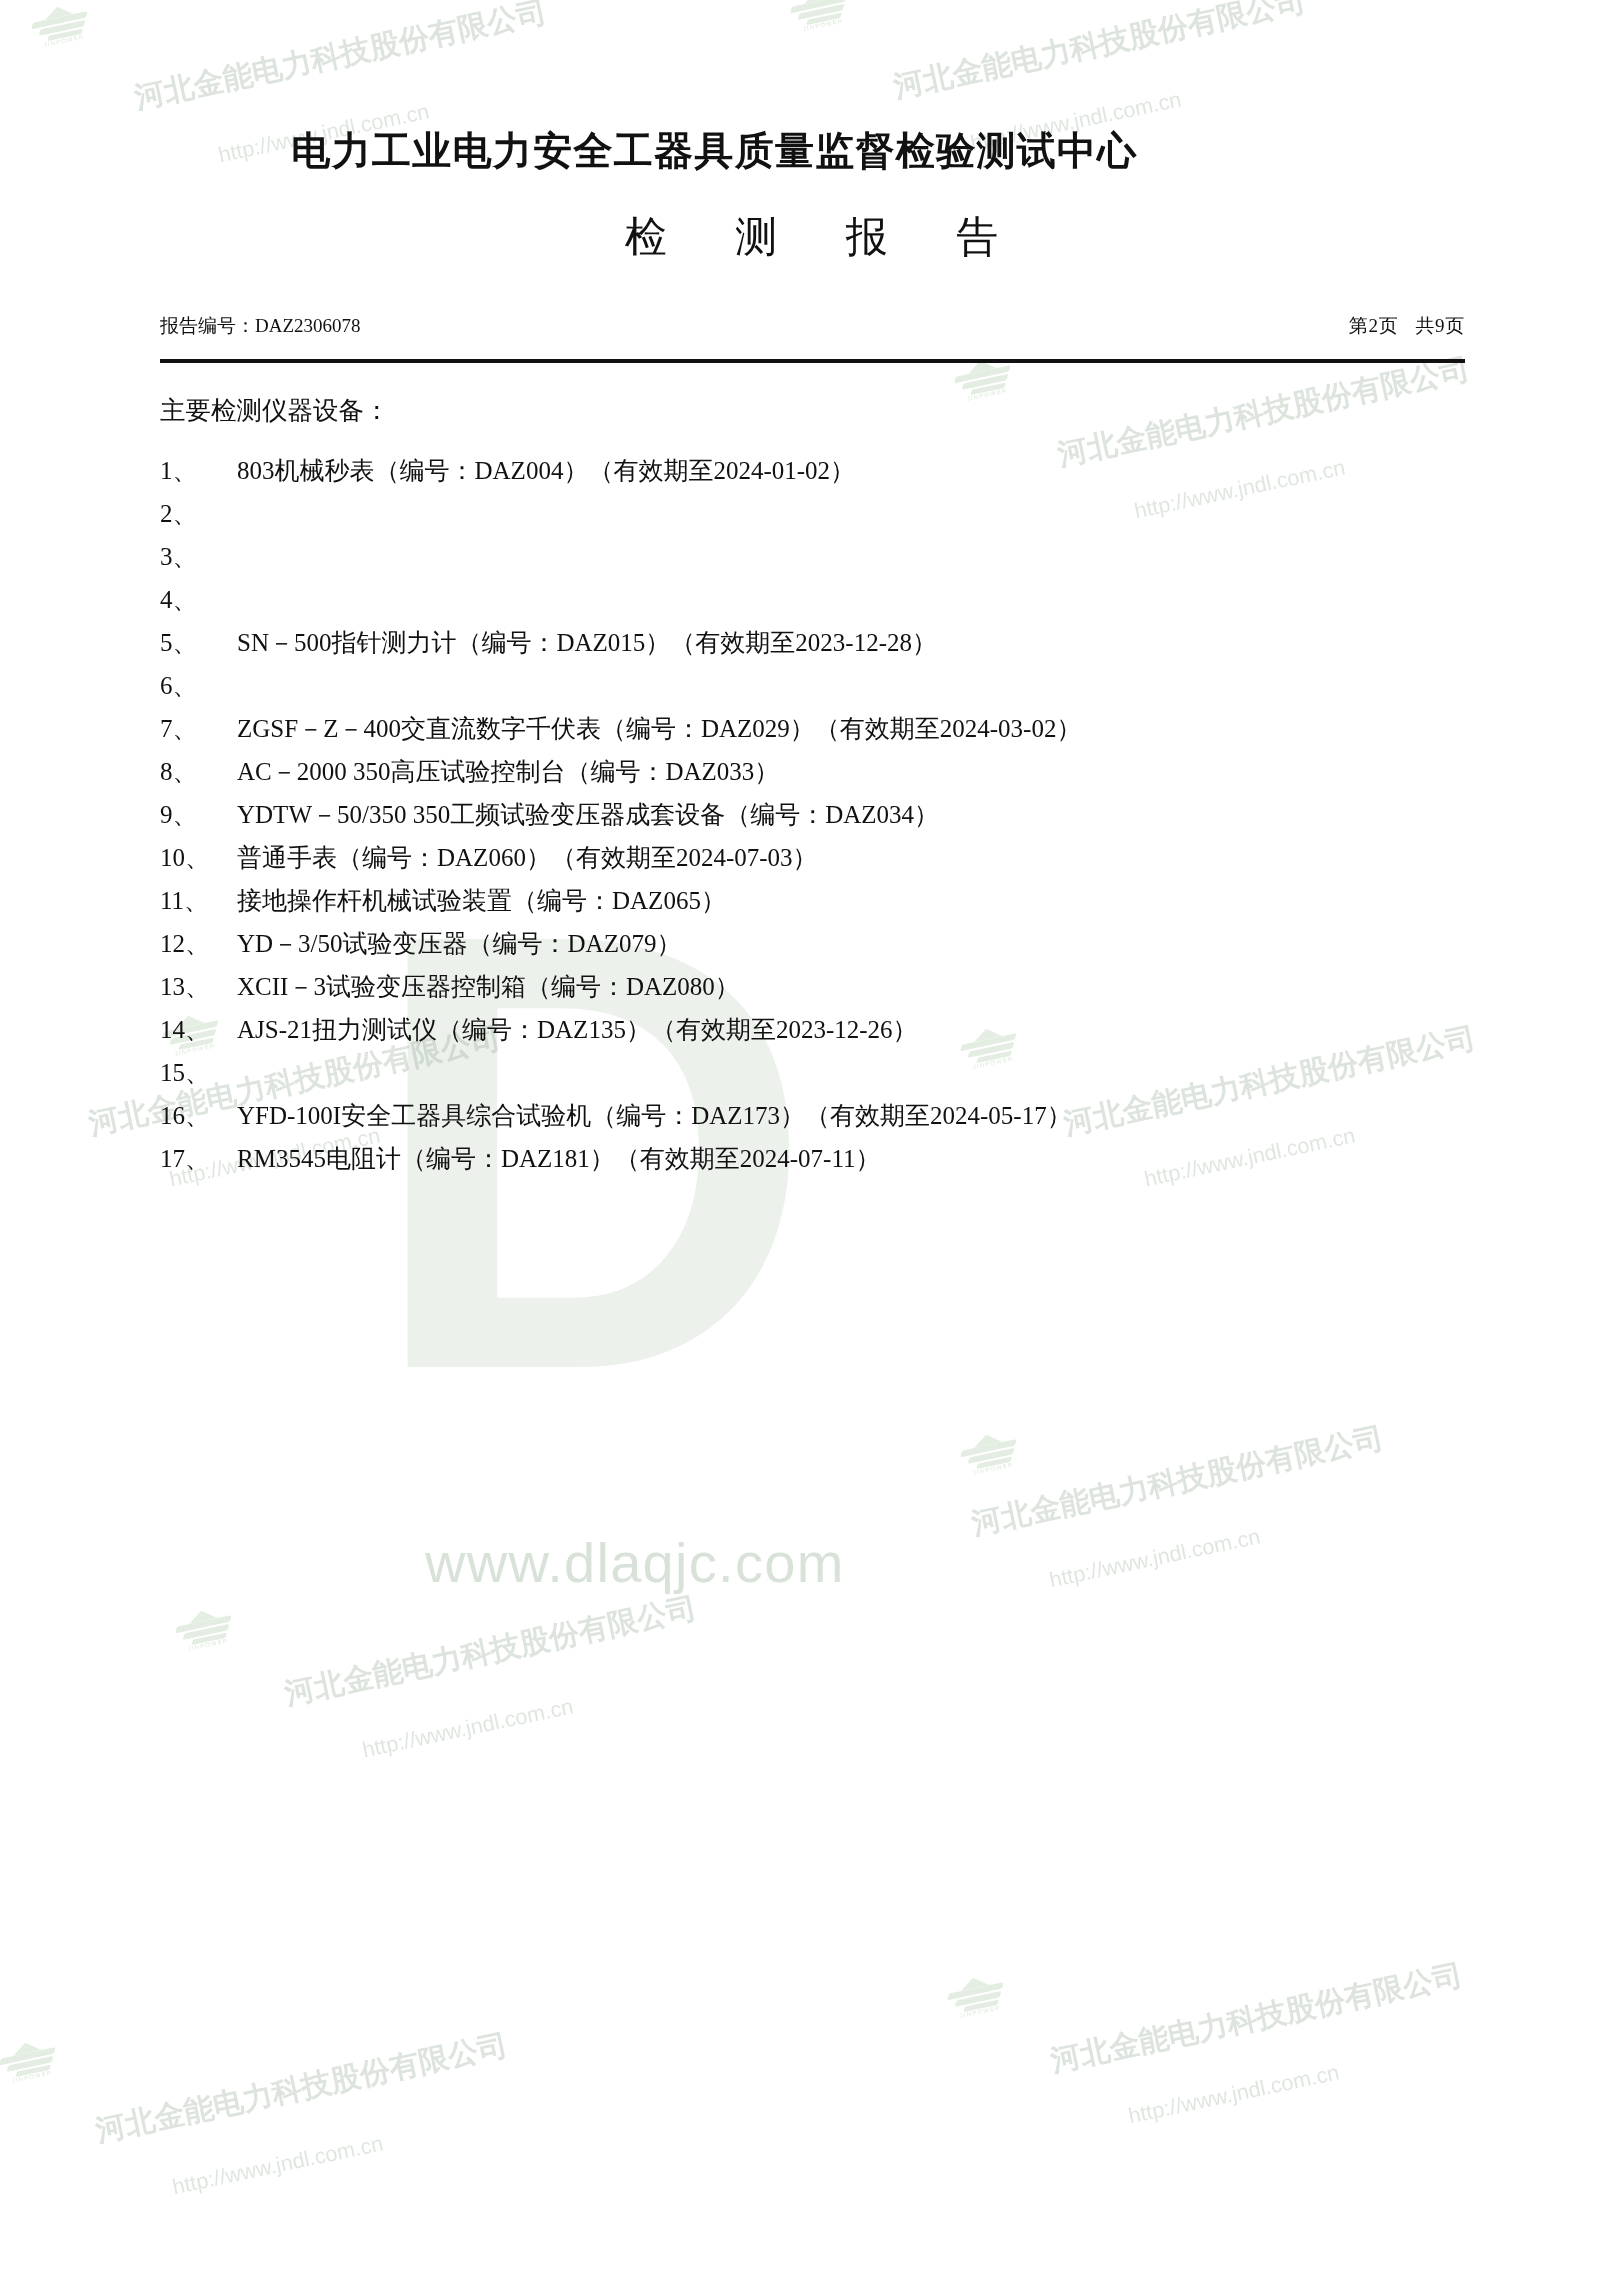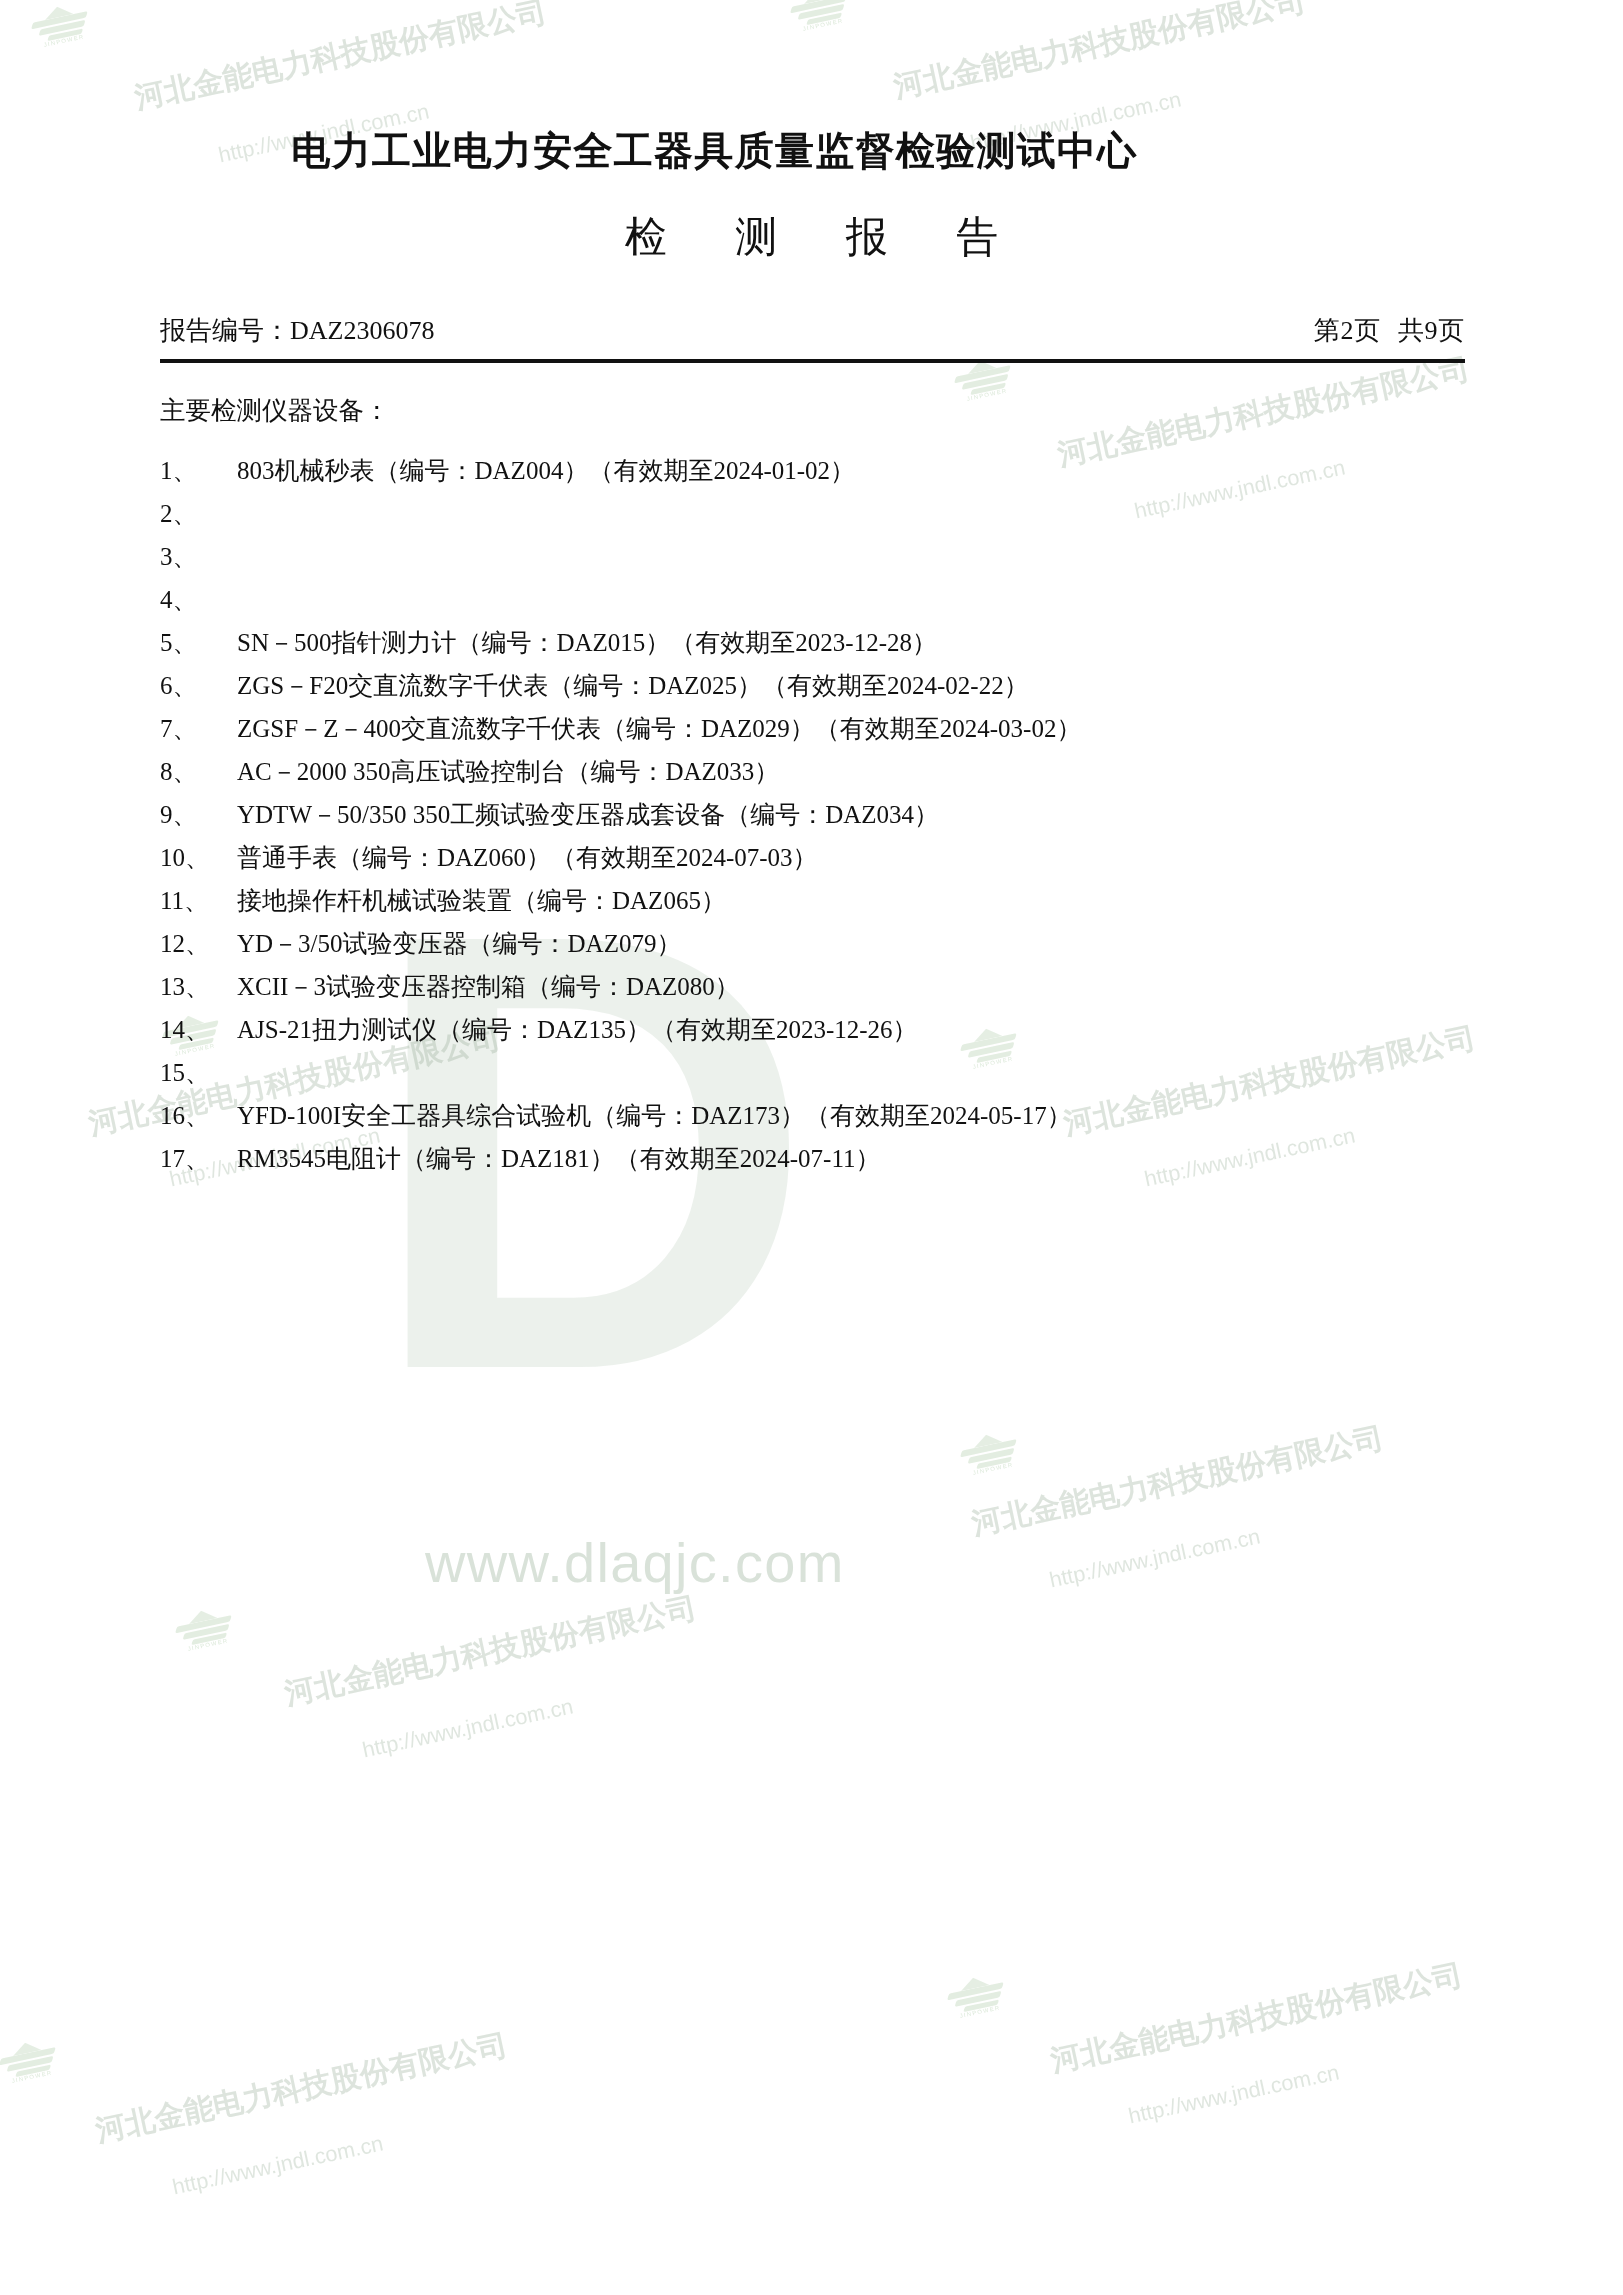--- a/index.html
+++ b/index.html
@@ -126,21 +126,21 @@
   }
 
   #meta-row {
     position: absolute;
     top: 313px;
     left: 160px;
     width: 1305px;
     display: flex;
     justify-content: space-between;
     align-items: baseline;
-    font-size: 26px;
+    font-size: 19px;
   }
   #report-no { white-space: nowrap; }
   #page-no { white-space: nowrap; letter-spacing: 0.7px; }
   #page-no .gap { display: inline-block; width: 17px; }
 
   #rule {
     position: absolute;
     top: 359px;
     left: 160px;
     width: 1305px;
@@ -306,21 +306,20 @@
       </div>
     <div class="equip-item">
         <span class="equip-idx">4、</span>
       </div>
     <div class="equip-item">
         <span class="equip-idx">5、</span>
         <span class="equip-text">SN－500指针测力计（编号：DAZ015）（有效期至2023-12-28）</span>
       </div>
     <div class="equip-item">
         <span class="equip-idx">6、</span>
-        <span class="equip-text">ZGS－F20交直流数字千伏表（编号：DAZ025）（有效期至2024-02-22）</span>
       </div>
     <div class="equip-item">
         <span class="equip-idx">7、</span>
         <span class="equip-text">ZGSF－Z－400交直流数字千伏表（编号：DAZ029）（有效期至2024-03-02）</span>
       </div>
     <div class="equip-item">
         <span class="equip-idx">8、</span>
         <span class="equip-text">AC－2000 350高压试验控制台（编号：DAZ033）</span>
       </div>
     <div class="equip-item">

